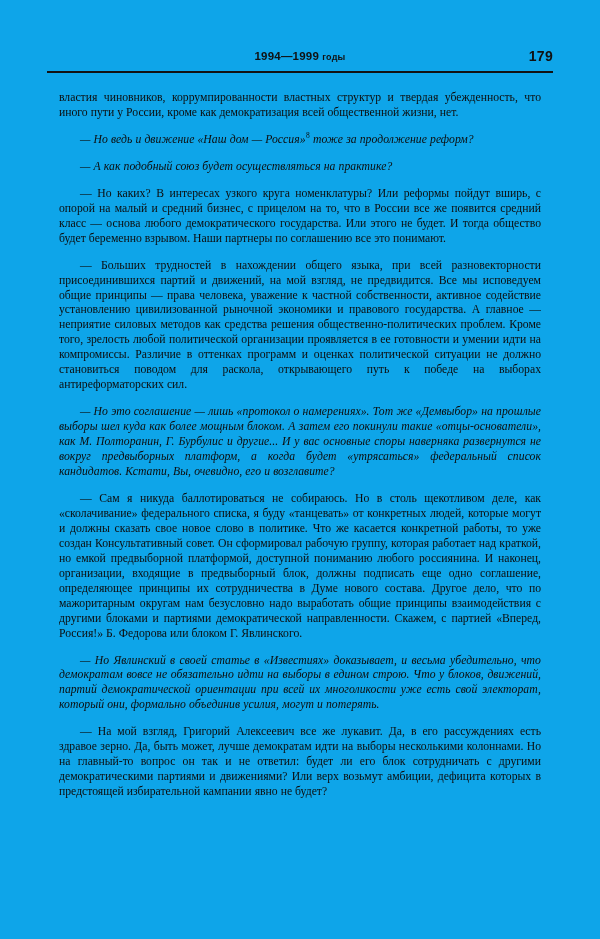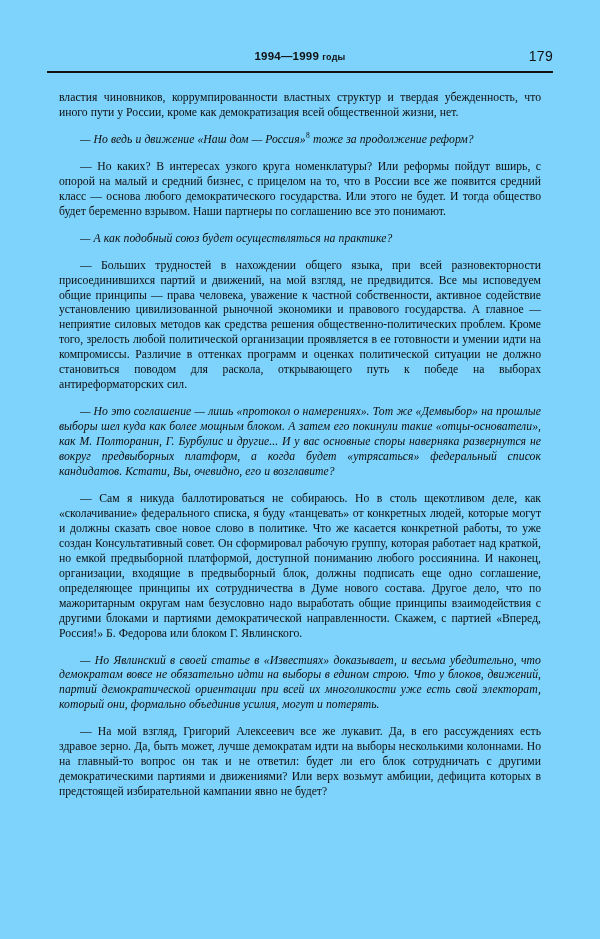--- a/index.html
+++ b/index.html
@@ -14,21 +14,21 @@
     overflow: hidden;
     font-family: "Liberation Serif", "DejaVu Serif", serif;
     color: #000000;
     -webkit-font-smoothing: antialiased;
   }
 
   .page {
     position: relative;
     width: 600px;
     height: 939px;
-    background: #7dd3fc;
+    background: #0ea5e9;
     box-sizing: border-box;
   }
 
   
   .running-head {
     position: absolute;
     left: 47px;
     top: 50px;
     width: 506px;
     height: 18px;
@@ -49,21 +49,21 @@
   }
   .running-head-title .word {
     font-size: 9px;
     font-weight: 700;
   }
   .folio {
     position: absolute;
     right: 0;
     top: -2px;
     font-family: "Liberation Sans", "DejaVu Sans", sans-serif;
-    font-weight: 400;
+    font-weight: 700;
     font-size: 14px;
     letter-spacing: 0.3px;
     color: #111;
   }
 
   .head-rule {
     position: absolute;
     left: 47px;
     top: 71px;
     width: 506px;
@@ -115,23 +115,23 @@
   </div>
 
   <div class="head-rule"></div>
 
   <div class="textblock">
 
     <p class="para">властия чиновников, коррумпированности властных структур и твердая убежденность, что иного пути у России, кроме как демократизация всей общественной жизни, нет.</p>
 
     <p class="para indent italic"><span>— Но ведь и движение «Наш дом — Россия»</span><sup class="fn">8</sup><span> тоже за продолжение реформ?</span></p>
 
+    <p class="para indent italic">— А как подобный союз будет осуществляться на практике?</p>
+
     <p class="para indent">— Но каких? В интересах узкого круга номенклатуры? Или реформы пойдут вширь, с опорой на малый и средний бизнес, с прицелом на то, что в России все же появится средний класс — основа любого демократического государства. Или этого не будет. И тогда общество будет беременно взрывом. Наши партнеры по соглашению все это понимают.</p>
-
-    <p class="para indent italic">— А как подобный союз будет осуществляться на практике?</p>
 
     <p class="para indent">— Больших трудностей в нахождении общего языка, при всей разновекторности присоединившихся партий и движений, на мой взгляд, не предвидится. Все мы исповедуем общие принципы — права человека, уважение к частной собственности, активное содействие установлению цивилизованной рыночной экономики и правового государства. А главное — неприятие силовых методов как средства решения общественно-политических проблем. Кроме того, зрелость любой политической организации проявляется в ее готовности и умении идти на компромиссы. Различие в оттенках программ и оценках политической ситуации не должно становиться поводом для раскола, открывающего путь к победе на выборах антиреформаторских сил.</p>
 
     <p class="para indent italic">— Но это соглашение — лишь «протокол о намерениях». Тот же «Демвыбор» на прошлые выборы шел куда как более мощным блоком. А затем его покинули такие «отцы-основатели», как М. Полторанин, Г. Бурбулис и другие... И у вас основные споры наверняка развернутся не вокруг предвыборных платформ, а когда будет «утрясаться» федеральный список кандидатов. Кстати, Вы, очевидно, его и возглавите?</p>
 
     <p class="para indent">— Сам я никуда баллотироваться не собираюсь. Но в столь щекотливом деле, как «сколачивание» федерального списка, я буду «танцевать» от конкретных людей, которые могут и должны сказать свое новое слово в политике. Что же касается конкретной работы, то уже создан Консультативный совет. Он сформировал рабочую группу, которая работает над краткой, но емкой предвыборной платформой, доступной пониманию любого россиянина. И наконец, организации, входящие в предвыборный блок, должны подписать еще одно соглашение, определяющее принципы их сотрудничества в Думе нового состава. Другое дело, что по мажоритарным округам нам безусловно надо выработать общие принципы взаимодействия с другими блоками и партиями демократической направленности. Скажем, с партией «Вперед, Россия!» Б. Федорова или блоком Г. Явлинского.</p>
 
     <p class="para indent italic">— Но Явлинский в своей статье в «Известиях» доказывает, и весьма убедительно, что демократам вовсе не обязательно идти на выборы в едином строю. Что у блоков, движений, партий демократической ориентации при всей их многоликости уже есть свой электорат, который они, формально объединив усилия, могут и потерять.</p>
 
     <p class="para indent">— На мой взгляд, Григорий Алексеевич все же лукавит. Да, в его рассуждениях есть здравое зерно. Да, быть может, лучше демократам идти на выборы несколькими колоннами. Но на главный-то вопрос он так и не ответил: будет ли его блок сотрудничать с другими демократическими партиями и движениями? Или верх возьмут амбиции, дефицита которых в предстоящей избирательной кампании явно не будет?</p>

